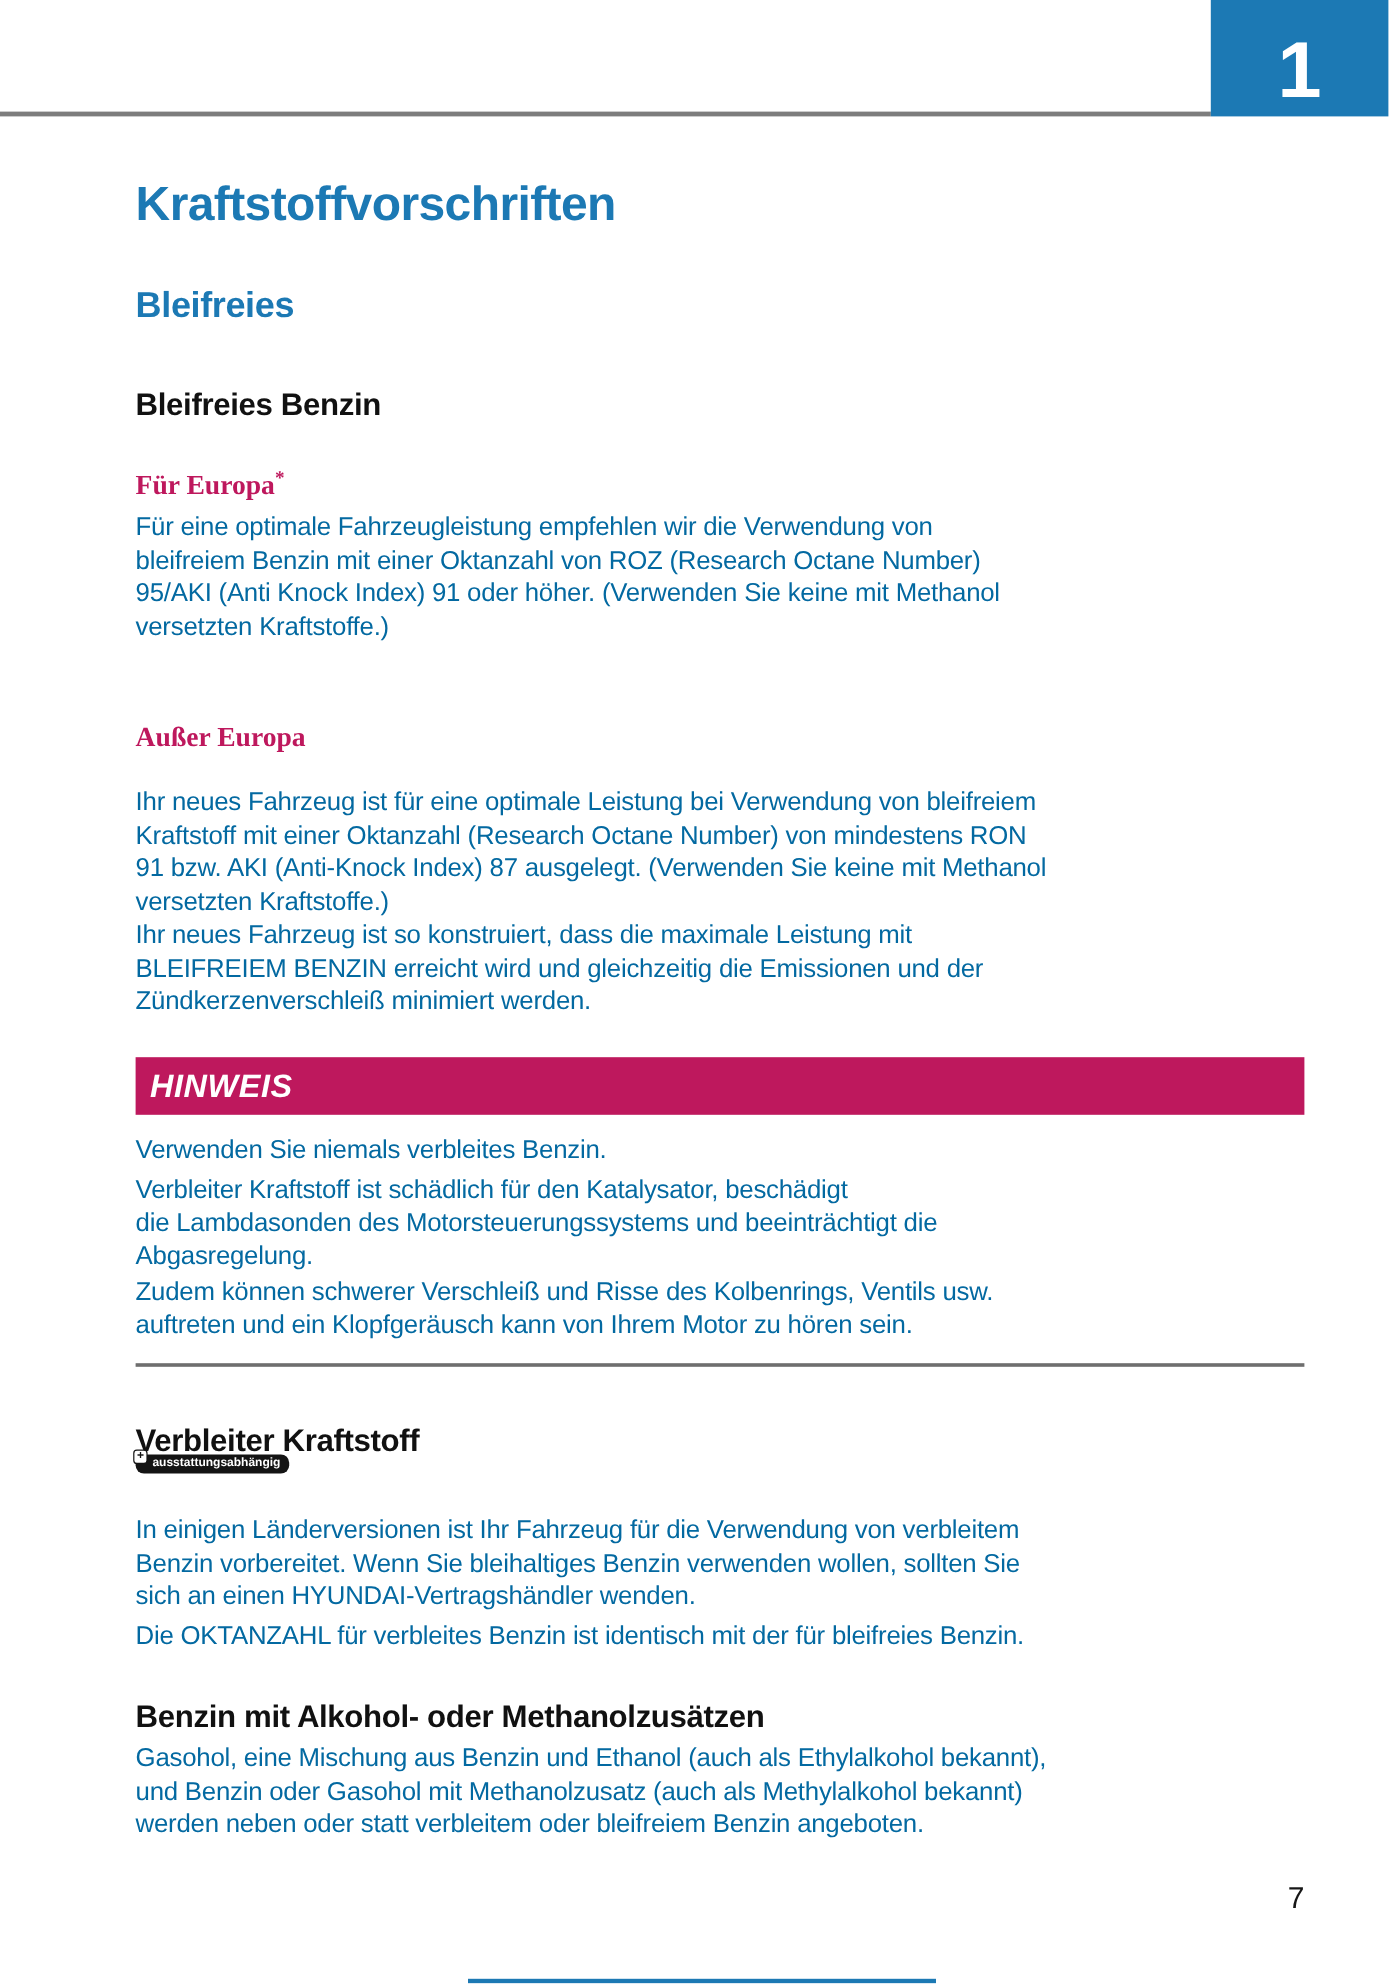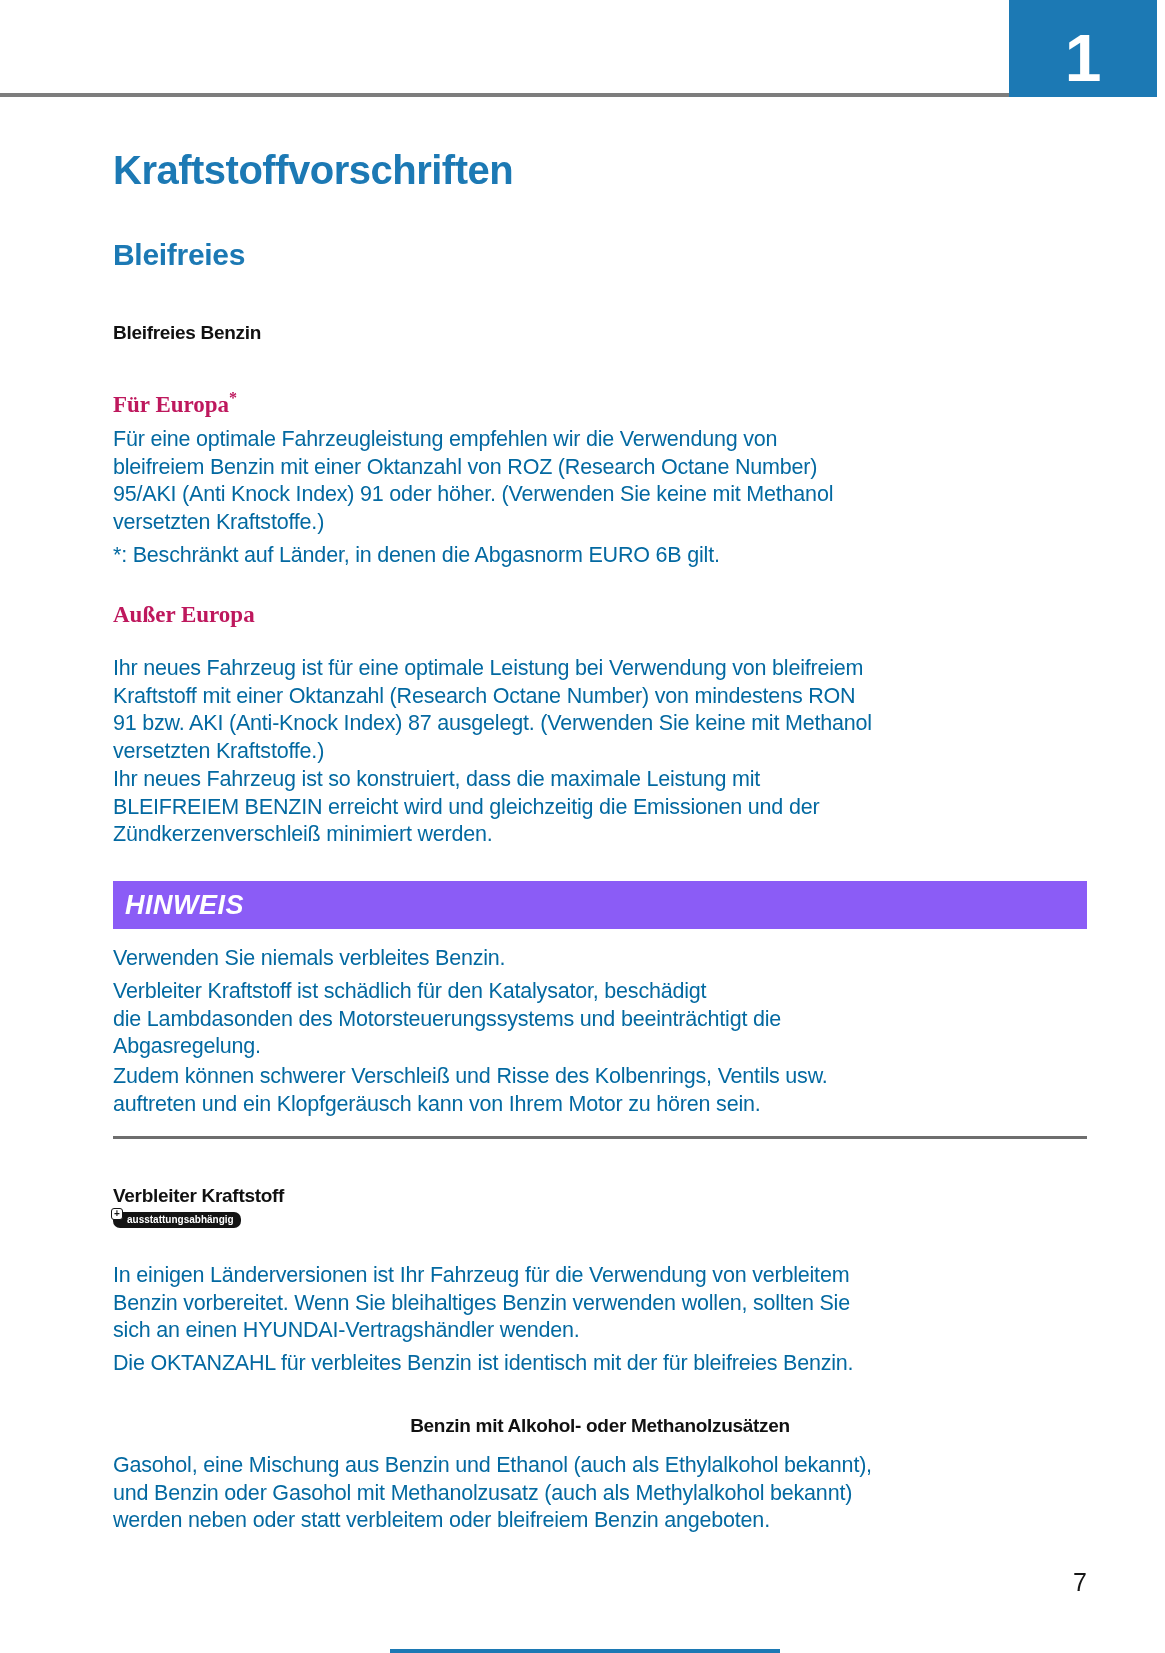--- a/index.html
+++ b/index.html
@@ -15,32 +15,32 @@
   .top-rule{left:0;top:93px;width:1009px;height:4px;background:#7d7d7d;}
   .chapter-tab{
     left:1009px;top:0;width:148px;height:97px;
     background:#1c79b4;color:#ffffff;
     display:flex;align-items:flex-end;justify-content:center;
     font-size:66px;font-weight:bold;line-height:1;
     padding-bottom:6px;box-sizing:border-box;
   }
   .h1{top:148px;font-size:40px;font-weight:bold;color:#1c79b4;letter-spacing:-0.5px;}
   .h2{top:238px;font-size:30px;font-weight:bold;color:#1c79b4;letter-spacing:-0.3px;}
-  .h3{font-size:19px;font-weight:bold;color:#111111;letter-spacing:-0.3px;}
+  .h3{font-size:26px;font-weight:bold;color:#111111;letter-spacing:-0.3px;}
   .serif-head{
     font-family:"Liberation Serif",serif;
     font-size:23px;font-weight:bold;color:#be185d;
   }
   .serif-head sup{font-size:16px;vertical-align:super;line-height:0;}
   .body-text{
     font-size:21.5px;line-height:27.5px;white-space:pre-line;
     letter-spacing:-0.2px;color:#0369a1;
   }
   .banner{
-    top:881px;height:48px;background:#8b5cf6;color:#ffffff;
+    top:881px;height:48px;background:#be185d;color:#ffffff;
     display:flex;align-items:center;
     font-size:27px;font-weight:bold;font-style:italic;
     padding-left:12px;box-sizing:border-box;letter-spacing:0.5px;
   }
   .divider{top:1136px;height:3px;background:#6e6e6e;}
   .badge-wrap{top:1209px;height:20px;}
   .badge{
     position:relative;display:inline-block;
     background:#141414;color:#ffffff;
     font-size:10px;font-weight:bold;
@@ -75,21 +75,20 @@
 
   <div class="abs h3" style="top:322px;">Bleifreies Benzin</div>
 
   <div class="abs serif-head" style="top:392px;"><span>Für Europa</span><sup>*</sup></div>
 
   <div class="abs body-text" style="top:426px;">Für eine optimale Fahrzeugleistung empfehlen wir die Verwendung von
 bleifreiem Benzin mit einer Oktanzahl von ROZ (Research Octane Number)
 95/AKI (Anti Knock Index) 91 oder höher. (Verwenden Sie keine mit Methanol
 versetzten Kraftstoffe.)</div>
 
-  <div class="abs body-text" style="top:542px;">*: Beschränkt auf Länder, in denen die Abgasnorm EURO 6B gilt.</div>
 
   <div class="abs serif-head" style="top:602px;">Außer Europa</div>
 
   <div class="abs body-text" style="top:638px;margin-top:17px;">Ihr neues Fahrzeug ist für eine optimale Leistung bei Verwendung von bleifreiem
 Kraftstoff mit einer Oktanzahl (Research Octane Number) von mindestens RON
 91 bzw. AKI (Anti-Knock Index) 87 ausgelegt. (Verwenden Sie keine mit Methanol
 versetzten Kraftstoffe.)</div>
 
   <div class="abs body-text" style="top:766px;">Ihr neues Fahrzeug ist so konstruiert, dass die maximale Leistung mit
 BLEIFREIEM BENZIN erreicht wird und gleichzeitig die Emissionen und der
@@ -118,21 +117,21 @@
       <span>ausstattungsabhängig</span>
     </span>
   </div>
 
   <div class="abs body-text" style="top:1262px;">In einigen Länderversionen ist Ihr Fahrzeug für die Verwendung von verbleitem
 Benzin vorbereitet. Wenn Sie bleihaltiges Benzin verwenden wollen, sollten Sie
 sich an einen HYUNDAI-Vertragshändler wenden.</div>
 
   <div class="abs body-text" style="top:1350px;">Die OKTANZAHL für verbleites Benzin ist identisch mit der für bleifreies Benzin.</div>
 
-  <div class="abs h3" style="top:1415px;text-align:center;">Benzin mit Alkohol- oder Methanolzusätzen</div>
+  <div class="abs h3" style="top:1415px;">Benzin mit Alkohol- oder Methanolzusätzen</div>
 
   <div class="abs body-text" style="top:1452px;">Gasohol, eine Mischung aus Benzin und Ethanol (auch als Ethylalkohol bekannt),
 und Benzin oder Gasohol mit Methanolzusatz (auch als Methylalkohol bekannt)
 werden neben oder statt verbleitem oder bleifreiem Benzin angeboten.</div>
 
   <div class="abs page-number">7</div>
 
   <div class="bottom-bar" style="position:absolute;"></div>
 
 </div>

